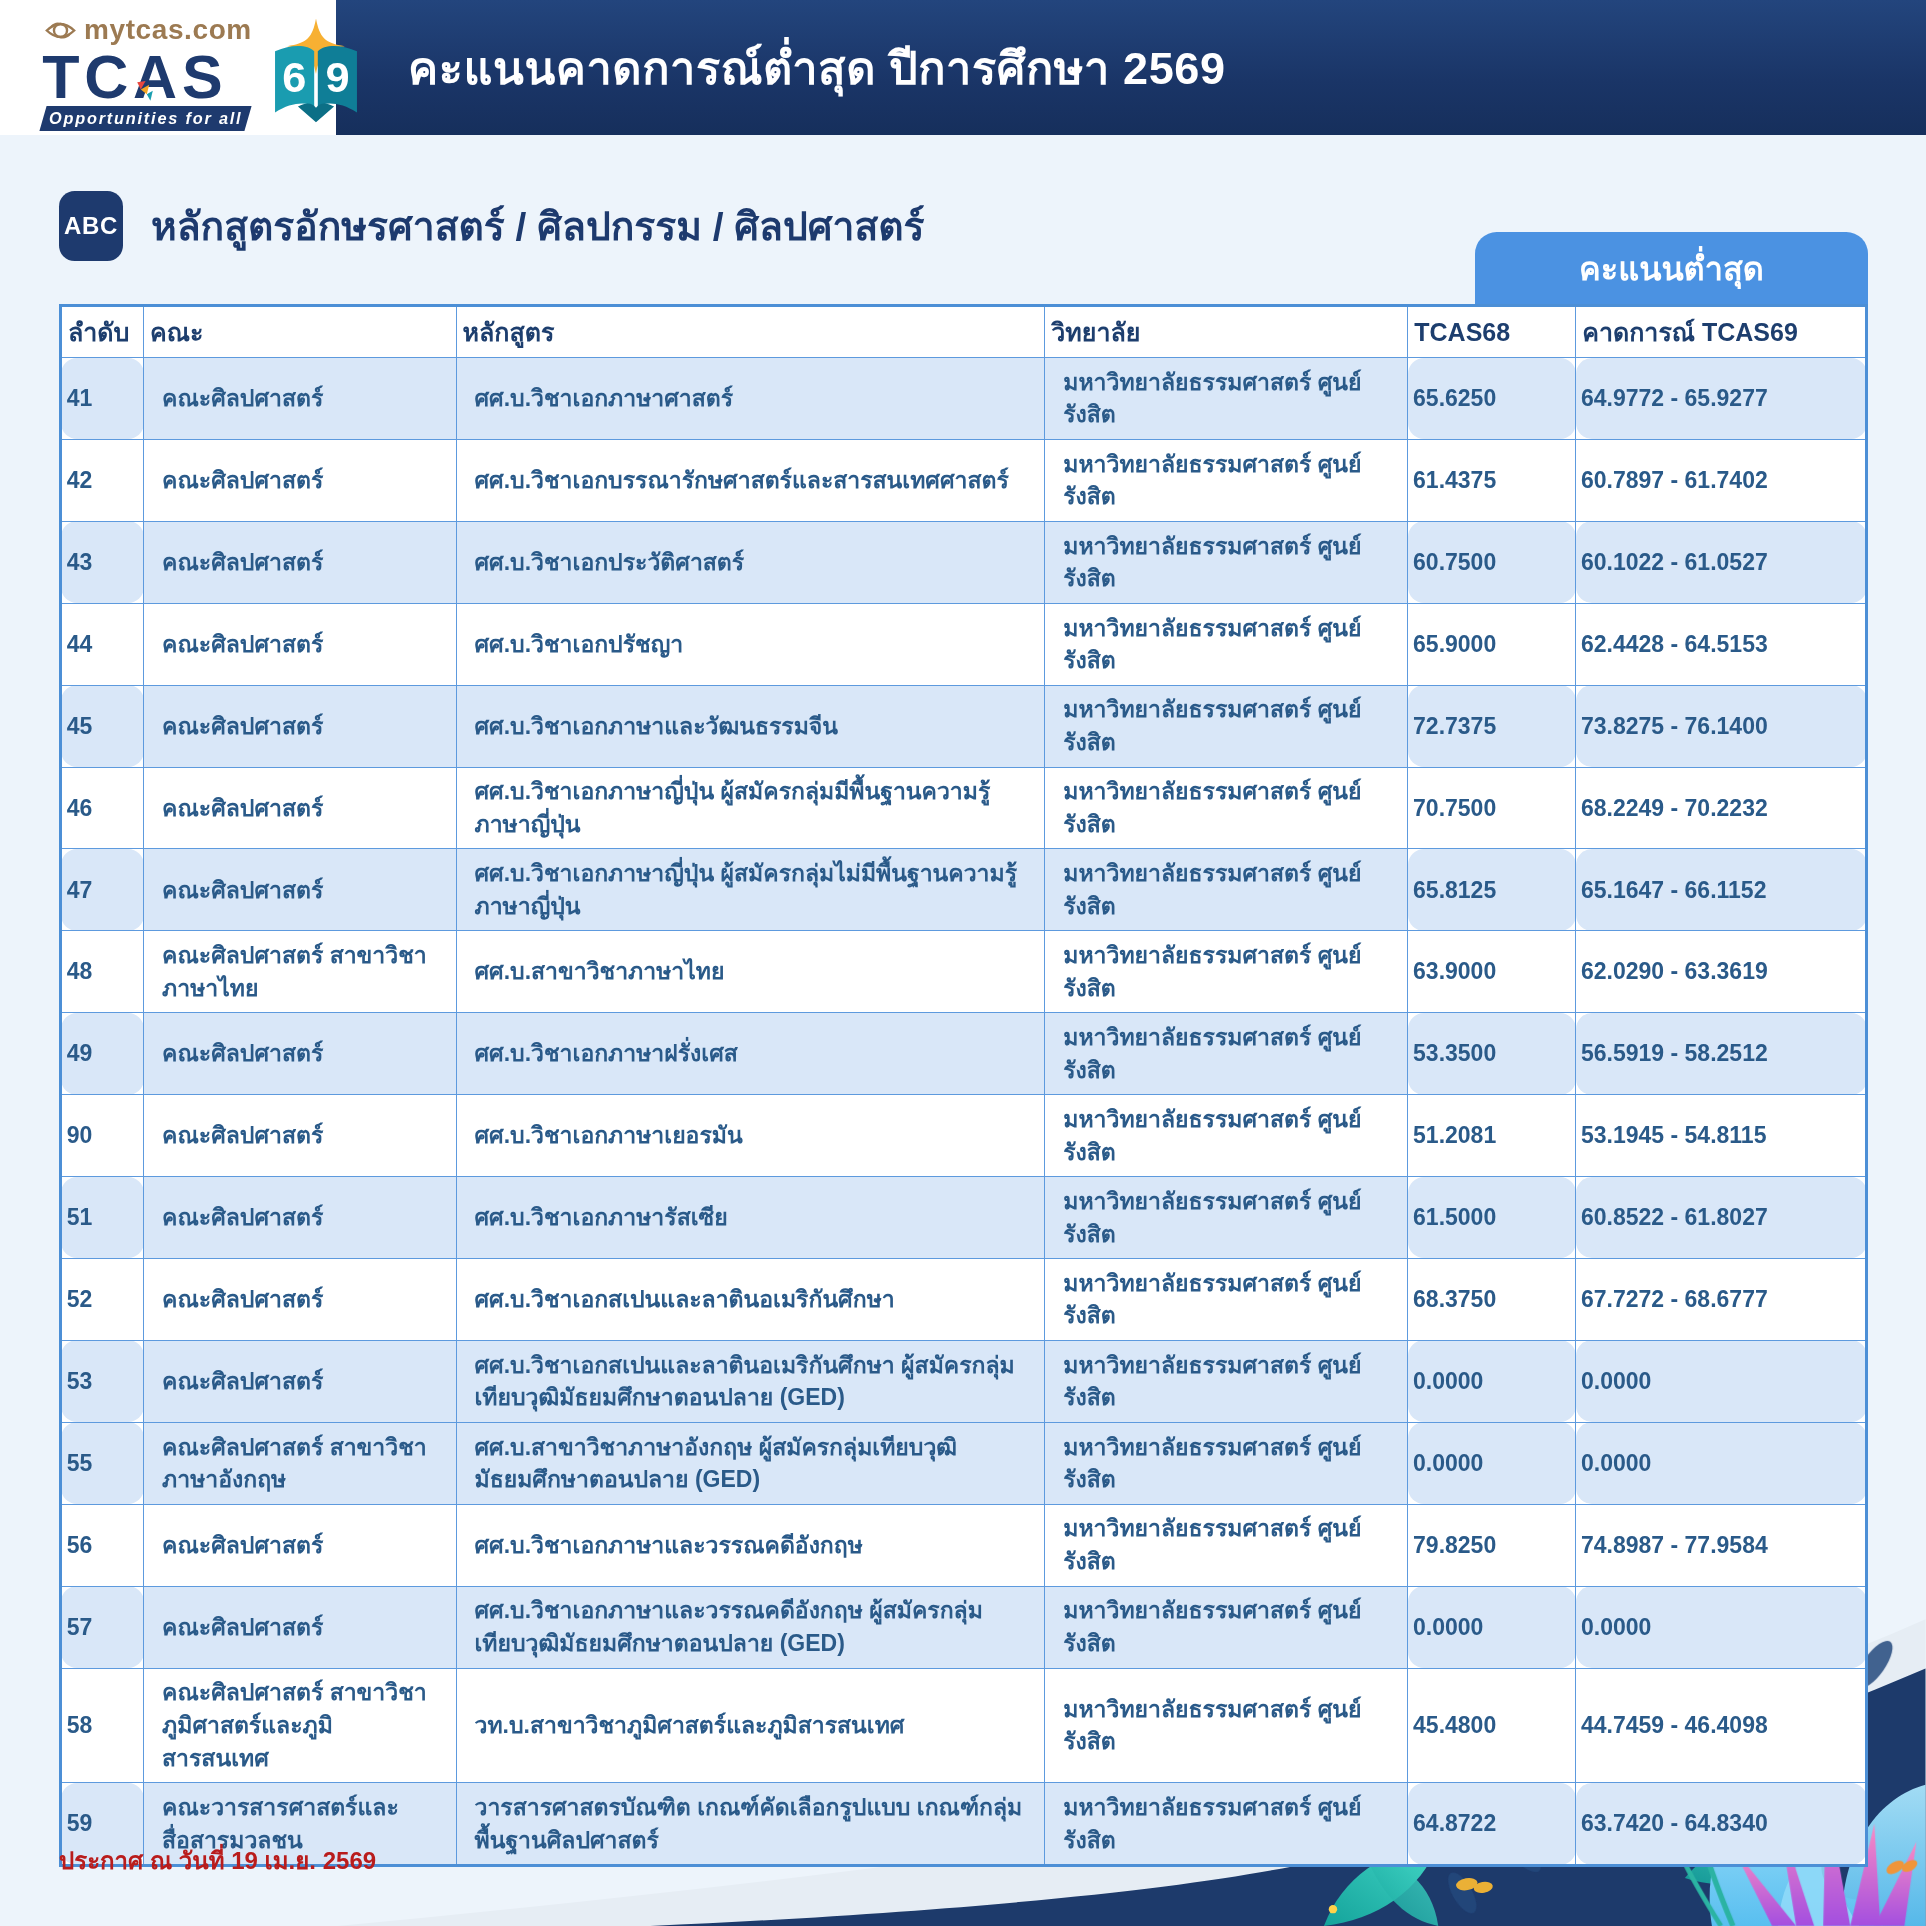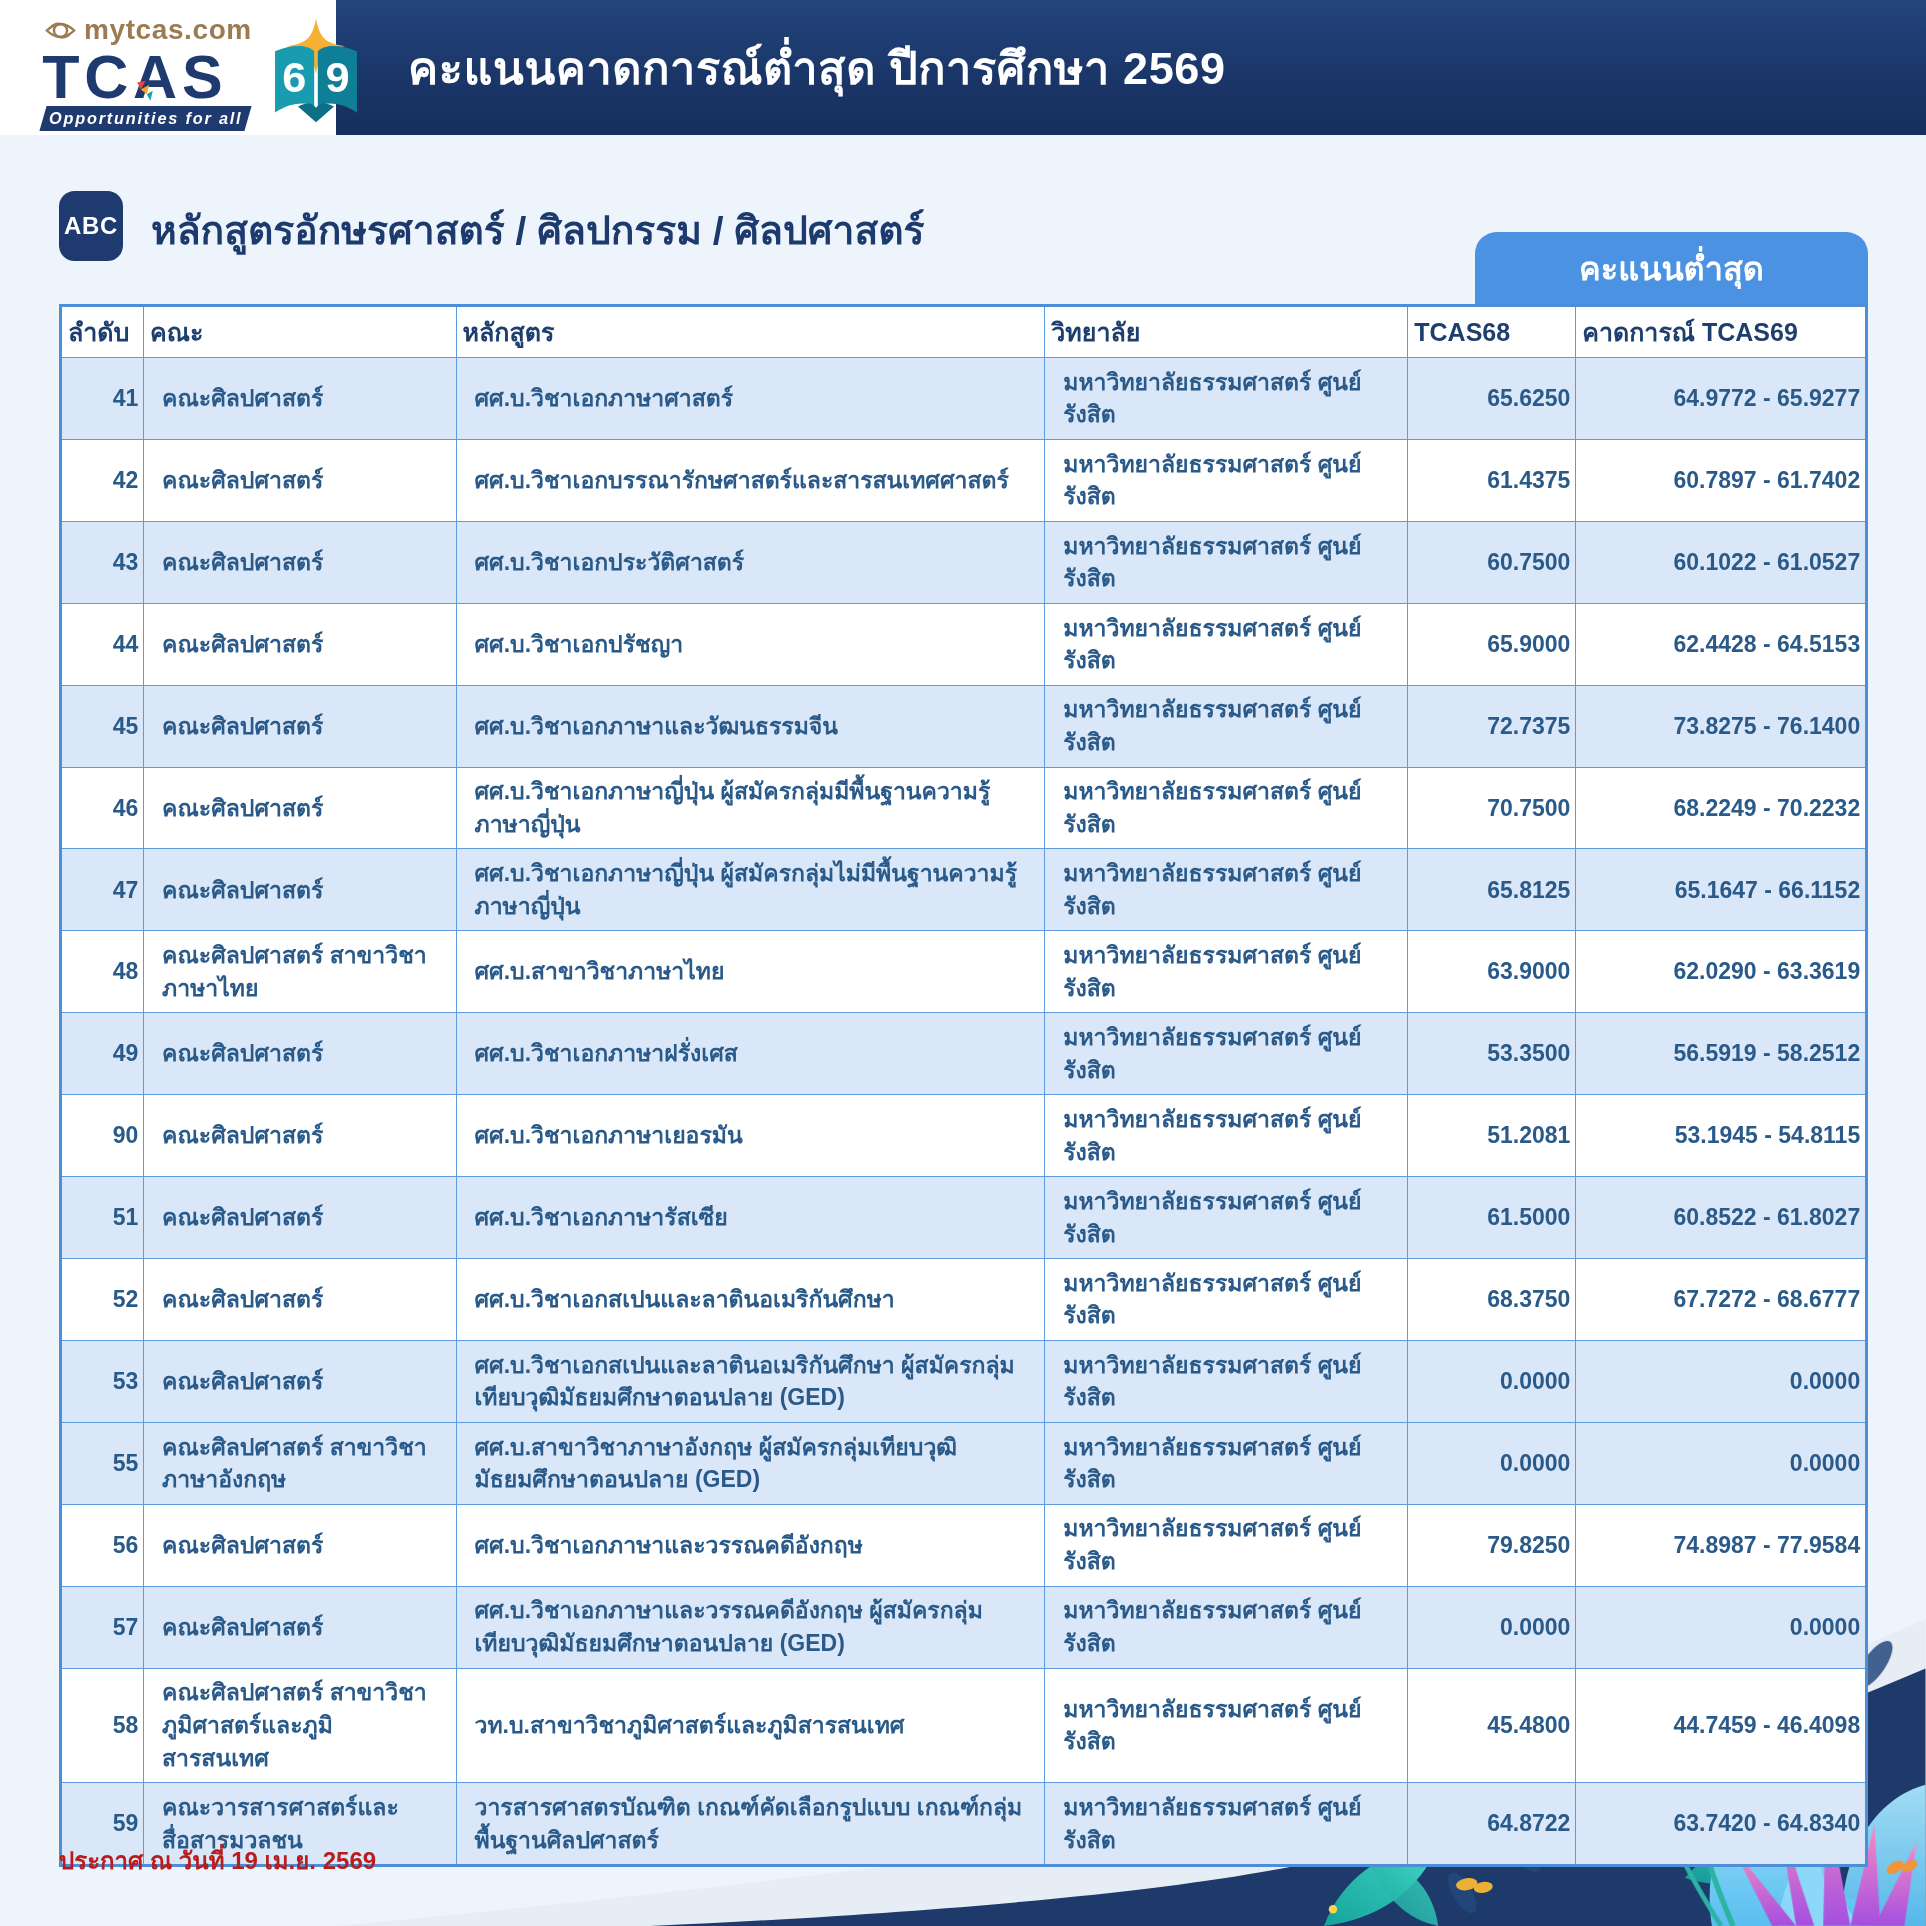--- a/index.html
+++ b/index.html
@@ -29,40 +29,40 @@
   .logo-tcas { position:absolute; left:7.2px; top:37px; font-size:61px; font-weight:800; color:#1e3a6e; letter-spacing:4.8px; }
   .logo-ribbon { position:absolute; left:101px; top:76px; }
   .logo-banner {
     position:absolute; left:8.4px; top:101px; width:205px; height:25px;
     background:#1e3a6e; transform:skewX(-16deg);
     display:flex; align-items:center; justify-content:center;
   }
   .logo-banner span { transform:skewX(16deg); font-style:italic; font-size:16.3px; font-weight:700; color:#ffffff; letter-spacing:1.8px; }
   .logo-book { position:absolute; left:228px; top:10.8px; }
   
-  #section-row { position:absolute; top:191px; left:59px; display:flex; align-items:flex-end; gap:28px; z-index:5; }
+  #section-row { position:absolute; top:191px; left:59px; display:flex; align-items:center; gap:28px; z-index:5; }
   #abc-badge {
     width:64px; height:70px; background:#1e3a6e; border-radius:15.6px;
     display:flex; align-items:center; justify-content:center;
     color:#ffffff; font-size:24px; font-weight:800; letter-spacing:0.6px;
   }
   #section-title { font-size:39px; font-weight:700; color:#1d3a6e; }
   
   #table-wrap { position:absolute; top:304px; left:59px; width:1809px; z-index:4; }
   #score-tab {
     position:absolute; bottom:100%; right:0; width:393px; height:72px;
     background:#4b92e2; border-radius:21.7px 21.7px 0 0;
     display:flex; align-items:center; justify-content:center;
     color:#ffffff; font-size:32.5px; font-weight:700;
   }
   table { width:100%; border-collapse:collapse; table-layout:fixed; background:#ffffff; border:3px solid #4c8fd6; }
   th, td { border:1.8px solid #5d9ade; vertical-align:middle; }
   th { height:52px; font-size:25px; font-weight:700; color:#1d3e6e; text-align:left; background:#ffffff; padding:3.6px 6px; }
   td { font-size:23px; font-weight:600; color:#2a5a89; padding:7.8px 18px; line-height:1.42; text-align:left; }
-  td:nth-child(1), td:nth-child(5), td:nth-child(6) { text-align:right; padding-left:4.8px; padding-right:4.8px; }
+  td:nth-child(1), td:nth-child(5), td:nth-child(6) { text-align:left; padding-left:4.8px; padding-right:4.8px;border-radius:16px; }
   tr.shade td { background:#d9e7f8; }
   #published { position:absolute; left:59px; top:1841px; font-size:24px; font-weight:700; color:#b91c1c; z-index:6; }
   
   #decor { position:absolute; left:0; bottom:0; width:1926px; height:385px; z-index:1; pointer-events:none; }
 </style>
 </head>
 <body>
 
 <svg id="decor" viewBox="0 0 3200 640">
   <defs>

